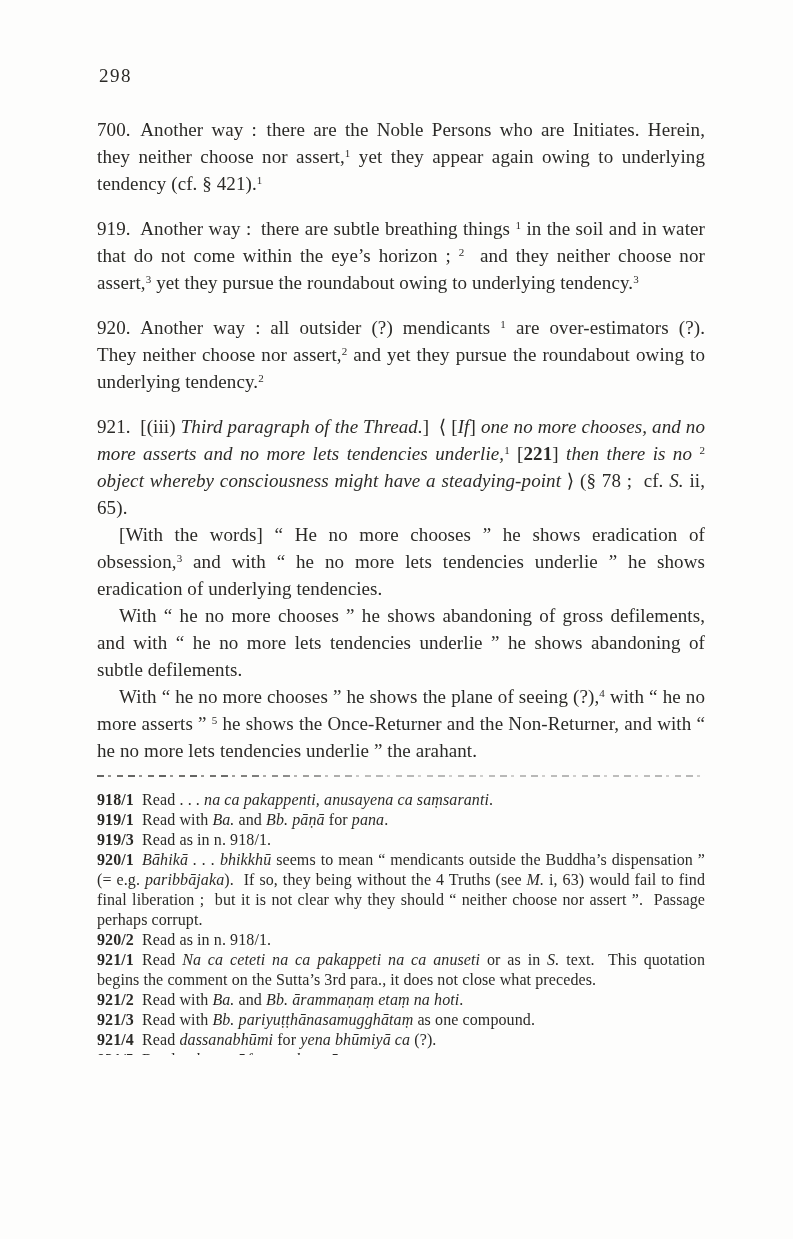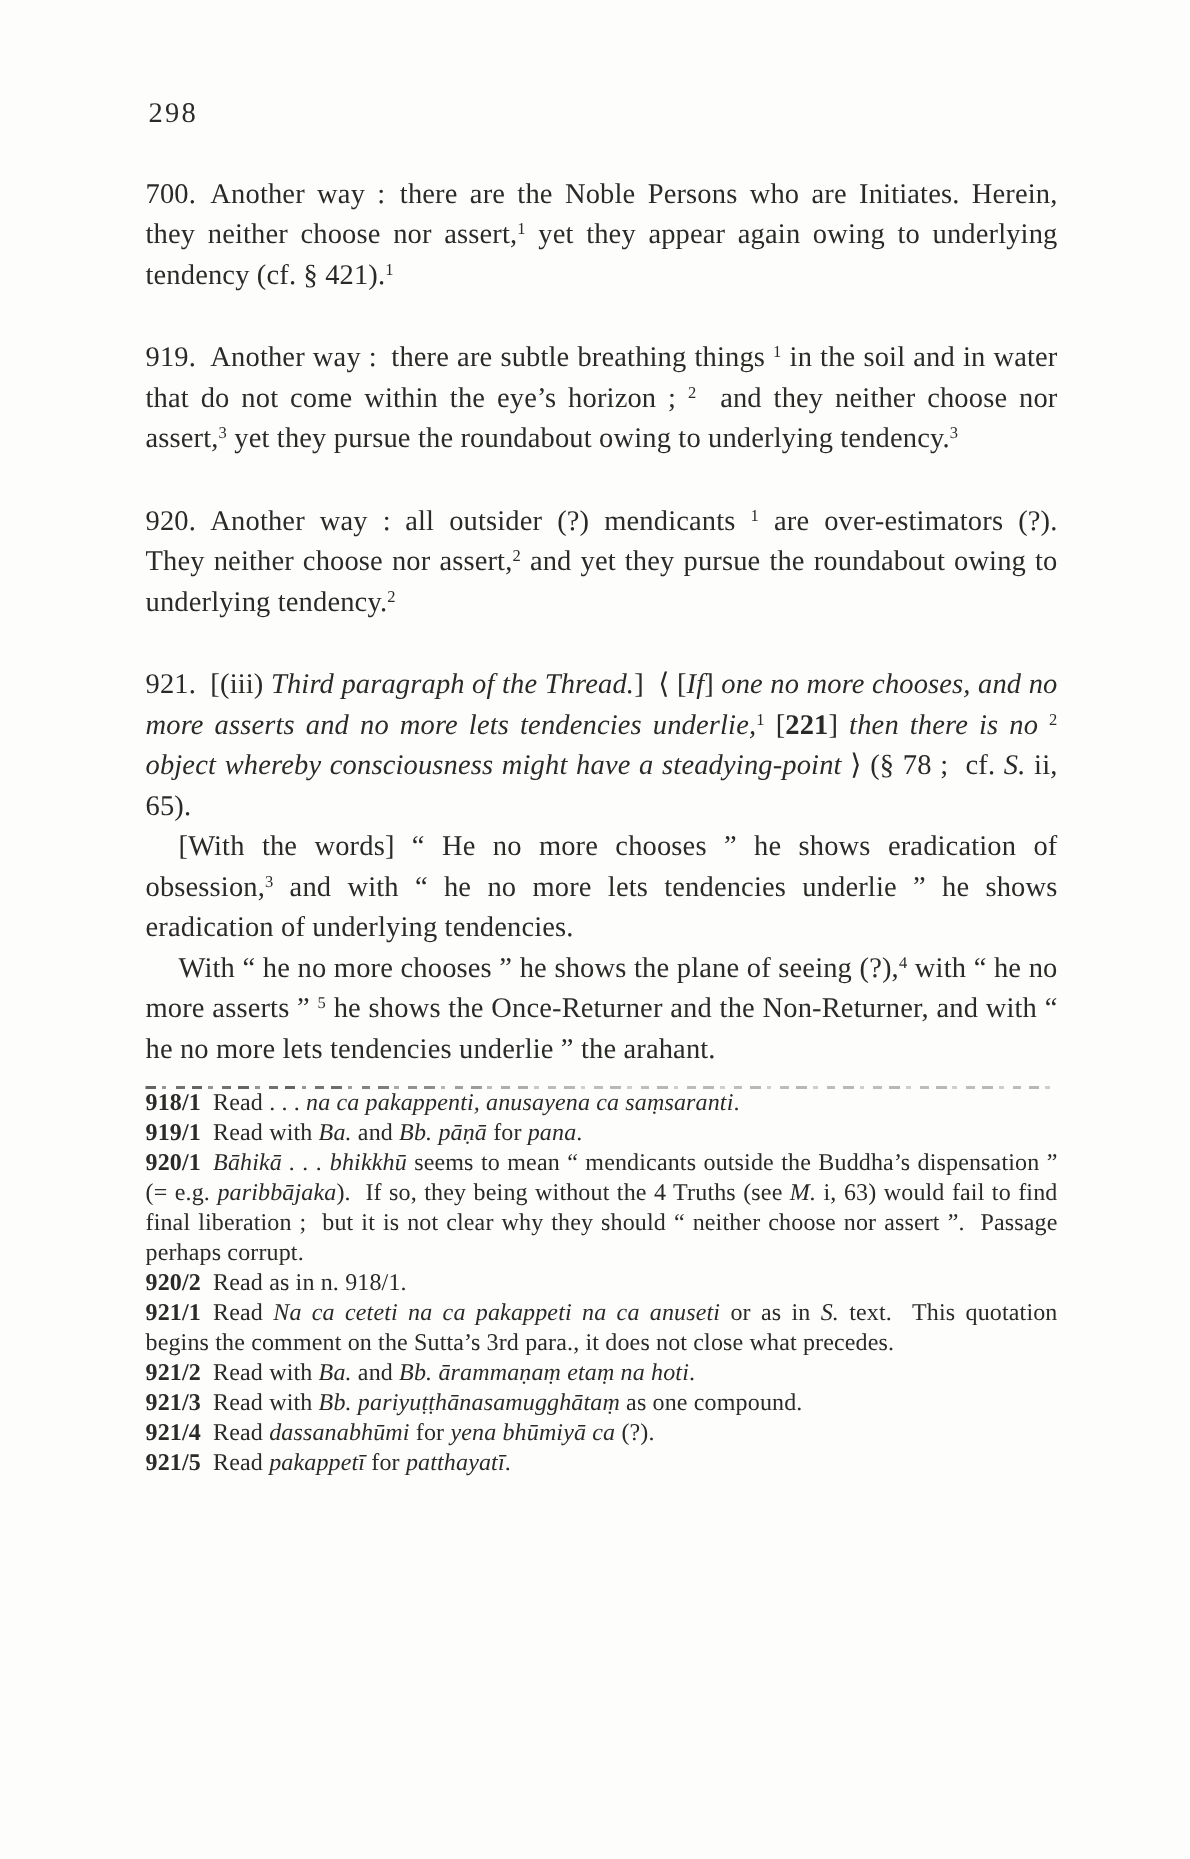--- a/index.html
+++ b/index.html
@@ -44,21 +44,21 @@
   .body-paragraphs{
     margin-top:26px;
   }
   p.body-para{
     margin:0;
     font-size:19px;
     line-height:27px;
     text-align:justify;
     letter-spacing:0.1px;
   }
-  p.body-para.gap{margin-top:28px;}
+  p.body-para.gap{margin-top:18px;}
   p.body-para.indent{text-indent:22px;}
   .run{white-space:pre-wrap;}
   .run.i{font-style:italic;}
   .run.b{font-weight:bold;}
   sup.run{
     font-size:0.58em;
     line-height:0;
     vertical-align:baseline;
     position:relative;
     top:-0.55em;
@@ -69,20 +69,21 @@
     border:none;
     background:
       linear-gradient(90deg, rgba(253,253,252,0) 0 18%, rgba(253,253,252,0.55) 45% 100%),
       repeating-linear-gradient(90deg,
         #4a4a48 0 7px, transparent 7px 11px,
         #85837f 11px 14px, transparent 14px 20px,
         #5a5955 20px 26px, transparent 26px 31px);
     opacity:0.85;
   }
   .footnote-list{
+    margin-top:13px;
   }
   p.footnote{
     margin:0;
     font-size:16px;
     line-height:20px;
     text-align:justify;
     letter-spacing:0.1px;
   }
   .fn-label{font-weight:bold;}
 </style>
@@ -96,28 +97,30 @@
       <span class="page-number">298</span>
     </header>
 
     <main>
       <div class="body-paragraphs">
           <p class="body-para"><span class="run n">700. Another way : there are the Noble Persons who are Initiates. Herein, they neither choose nor assert,</span><sup class="run s">1</sup><span class="run n"> yet they appear again owing to underlying tendency (cf. § 421).</span><sup class="run s">1</sup></p>
           <p class="body-para gap"><span class="run n">919. Another way : there are subtle breathing things </span><sup class="run s">1</sup><span class="run n"> in the soil and in water that do not come within the eye’s horizon ; </span><sup class="run s">2</sup><span class="run n">  and they neither choose nor assert,</span><sup class="run s">3</sup><span class="run n"> yet they pursue the roundabout owing to underlying tendency.</span><sup class="run s">3</sup></p>
           <p class="body-para gap"><span class="run n">920. Another way : all outsider (?) mendicants </span><sup class="run s">1</sup><span class="run n"> are over-estimators (?).  They neither choose nor assert,</span><sup class="run s">2</sup><span class="run n"> and yet they pursue the roundabout owing to underlying tendency.</span><sup class="run s">2</sup></p>
           <p class="body-para gap"><span class="run n">921. [(iii) </span><span class="run i">Third paragraph of the Thread.</span><span class="run n">] ⟨ [</span><span class="run i">If</span><span class="run n">] </span><span class="run i">one no more chooses, and no more asserts and no more lets tendencies underlie,</span><sup class="run s">1</sup><span class="run n"> [</span><span class="run b">221</span><span class="run n">] </span><span class="run i">then there is no </span><sup class="run s">2</sup><span class="run i"> object whereby consciousness might have a steadying-point </span><span class="run n">⟩ (§ 78 ;  cf. </span><span class="run i">S.</span><span class="run n"> ii, 65).</span></p>
           <p class="body-para indent"><span class="run n">[With the words] “ He no more chooses ” he shows eradication of obsession,</span><sup class="run s">3</sup><span class="run n"> and with “ he no more lets tendencies underlie ” he shows eradication of underlying tendencies.</span></p>
+          <p class="body-para indent"><span class="run n">With “ he no more chooses ” he shows abandoning of gross defilements, and with “ he no more lets tendencies underlie ” he shows abandoning of subtle defilements.</span></p>
           <p class="body-para indent"><span class="run n">With “ he no more chooses ” he shows the plane of seeing (?),</span><sup class="run s">4</sup><span class="run n"> with “ he no more asserts ” </span><sup class="run s">5</sup><span class="run n"> he shows the Once-Returner and the Non-Returner, and with “ he no more lets tendencies underlie ” the arahant.</span></p>
         </div>
 
       <div class="divider"></div>
 
       <div class="footnote-list">
           <p class="footnote"><b class="fn-label">918/1</b> <span class="run n">Read . . . </span><span class="run i">na ca pakappenti, anusayena ca saṃsaranti</span><span class="run n">.</span></p>
           <p class="footnote"><b class="fn-label">919/1</b> <span class="run n">Read with </span><span class="run i">Ba.</span><span class="run n"> and </span><span class="run i">Bb. pāṇā</span><span class="run n"> for </span><span class="run i">pana</span><span class="run n">.</span></p>
+          <p class="footnote"><b class="fn-label">919/3</b> <span class="run n">Read as in n. 918/1.</span></p>
           <p class="footnote"><b class="fn-label">920/1</b> <span class="run i">Bāhikā . . . bhikkhū</span><span class="run n"> seems to mean “ mendicants outside the Buddha’s dispensation ” (= e.g. </span><span class="run i">paribbājaka</span><span class="run n">).  If so, they being without the 4 Truths (see </span><span class="run i">M.</span><span class="run n"> i, 63) would fail to find final liberation ;  but it is not clear why they should “ neither choose nor assert ”.  Passage perhaps corrupt.</span></p>
           <p class="footnote"><b class="fn-label">920/2</b> <span class="run n">Read as in n. 918/1.</span></p>
           <p class="footnote"><b class="fn-label">921/1</b> <span class="run n">Read </span><span class="run i">Na ca ceteti na ca pakappeti na ca anuseti</span><span class="run n"> or as in </span><span class="run i">S.</span><span class="run n"> text.  This quotation begins the comment on the Sutta’s 3rd para., it does not close what precedes.</span></p>
           <p class="footnote"><b class="fn-label">921/2</b> <span class="run n">Read with </span><span class="run i">Ba.</span><span class="run n"> and </span><span class="run i">Bb. ārammaṇaṃ etaṃ na hoti</span><span class="run n">.</span></p>
           <p class="footnote"><b class="fn-label">921/3</b> <span class="run n">Read with </span><span class="run i">Bb. pariyuṭṭhānasamugghātaṃ</span><span class="run n"> as one compound.</span></p>
           <p class="footnote"><b class="fn-label">921/4</b> <span class="run n">Read </span><span class="run i">dassanabhūmi</span><span class="run n"> for </span><span class="run i">yena bhūmiyā ca</span><span class="run n"> (?).</span></p>
           <p class="footnote"><b class="fn-label">921/5</b> <span class="run n">Read </span><span class="run i">pakappetī</span><span class="run n"> for </span><span class="run i">patthayatī</span><span class="run n">.</span></p>
         </div>
     </main>
 

